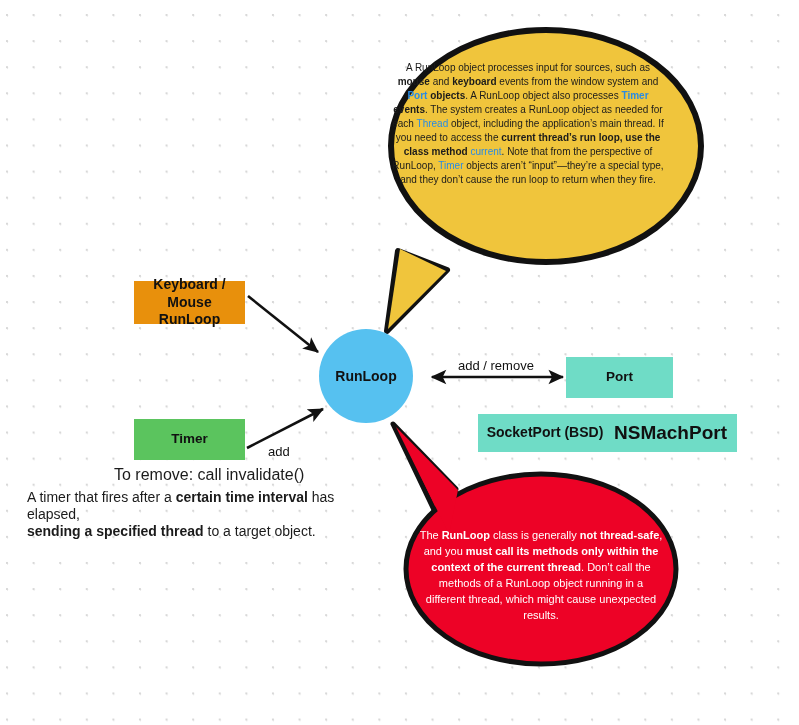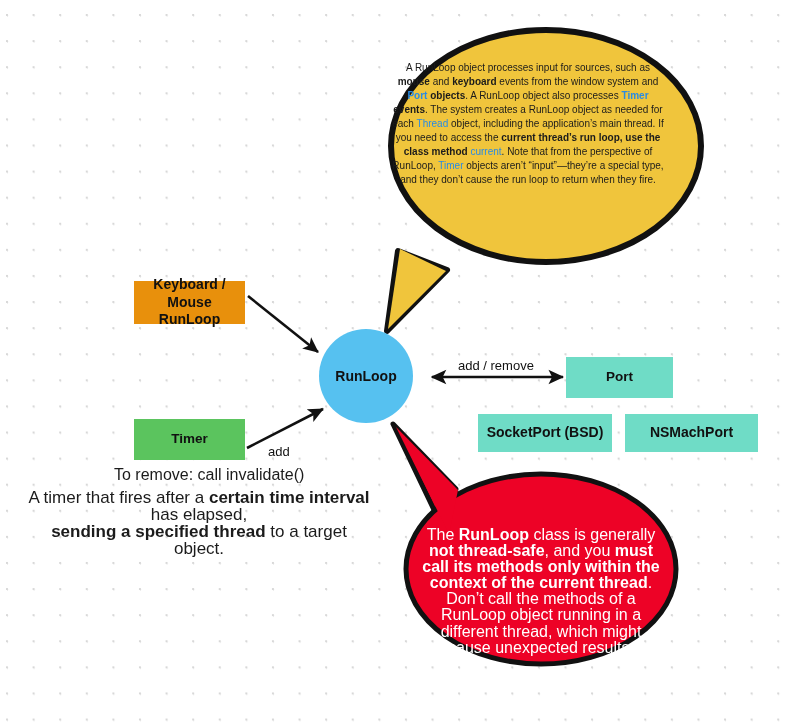--- a/index.html
+++ b/index.html
@@ -48,23 +48,23 @@
     left: 566px; top: 357px; width: 107px; height: 41px;
     background: #6FDCC6;
     font-size: 13.5px;
   }
   .node-socketport {
     left: 478px; top: 414px; width: 134px; height: 38px;
     background: #6FDCC6;
     font-size: 14px;
   }
   .node-nsmachport {
-    left: 625px; top: 414px; width: 133px; height: 38px;
+    left: 604px; top: 414px; width: 133px; height: 38px;
     background: #6FDCC6;
-    font-size: 14px;
+    font-size: 19px;
   }
 
   
   .runloop-circle {
     position: absolute;
     left: 319px; top: 329px;
     width: 94px; height: 94px;
     border-radius: 50%;
     background: #56C1F0;
     display: flex;
@@ -90,21 +90,21 @@
   .bubble-yellow-text {
     left: 392px; top: 61px;
     width: 272px;
     font-size: 10px;
     line-height: 14px;
     color: #1b1b1b;
   }
   .bubble-red-text {
     left: 418px; top: 527px;
     width: 246px;
-    font-size: 16px;
+    font-size: 11px;
     line-height: 16.1px;
     color: #ffffff;
   }
   .bubble-text b { font-weight: bold; }
   .lnk { color: #2A8BE2; }
   .lnk-b { color: #2A8BE2; font-weight: bold; }
 
   
   .edge-label {
     position: absolute;
@@ -120,23 +120,22 @@
     position: absolute;
     color: #1b1b1b;
     white-space: nowrap;
   }
   .cap-invalidate {
     left: 114px; top: 466px;
     font-size: 16px;
   }
   .cap-timerdesc {
     left: 27px; top: 489px;
-    font-size: 17px;
+    font-size: 14px;
     line-height: 17px;
-    text-align: center;
     width: 344px;
     white-space: normal;
   }
 </style>
 </head>
 <body>
 
 <div id="canvas">
 
   <svg class="bubble-svg" viewBox="0 0 799 725" xmlns="http://www.w3.org/2000/svg">

